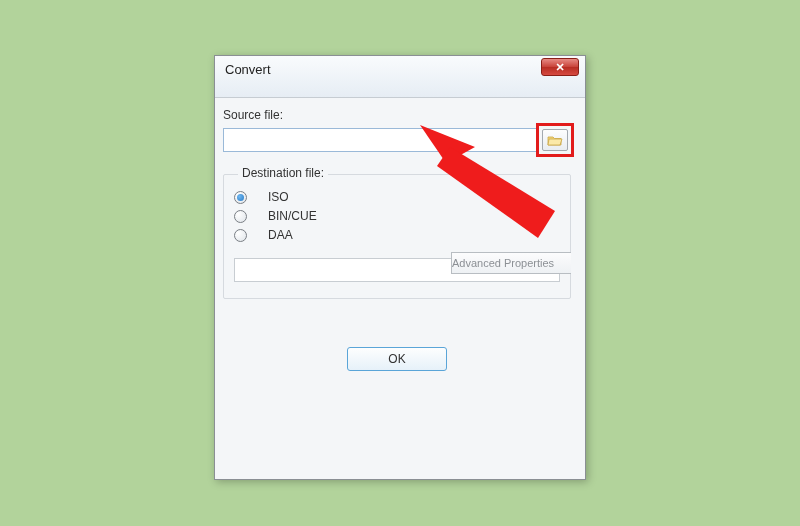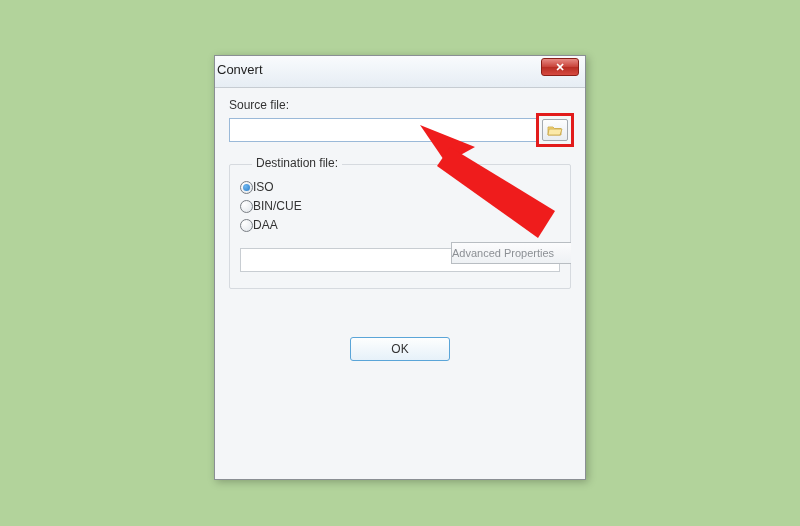--- a/index.html
+++ b/index.html
@@ -15,44 +15,44 @@
   .dialog {
     position: absolute;
     left: 214px; top: 55px;
     width: 372px; height: 425px;
     background: #f4f6f8;
     border: 1px solid #8a8f94;
     box-shadow: 2px 2px 8px rgba(0,0,0,0.25);
   }
   .titlebar {
     position: relative;
-    height: 32px;
+    height: 42px;
     background: linear-gradient(#f9fbfd, #e6edf4);
     border-bottom: 1px solid #c6ccd2;
-    padding-left: 2px;
+    padding-left: 10px;
     line-height: 28px;
     font-size: 13px;
     color: #222;
   }
   .close-btn {
     position: absolute;
     top: 2px; right: 6px;
     width: 38px; height: 18px;
     background: linear-gradient(#e78a84, #c9443b 48%, #b62c22 50%, #d64a40);
     border: 1px solid #8a1f17;
     border-radius: 3px;
     color: #fff;
     text-align: center;
     line-height: 16px;
     font-weight: bold;
     font-size: 11px;
     cursor: pointer;
   }
   .body {
-    padding: 10px 14px 0 14px;
+    padding: 10px 14px 0 8px;
   }
   .field-label {
     font-size: 12px;
     color: #333;
     margin-bottom: 4px;
   }
   .src-row {
     display: flex;
     align-items: center;
     gap: 0;
@@ -86,31 +86,31 @@
   }
   .fieldset {
     margin-top: 20px;
     border: 1px solid #d6dadf;
     border-radius: 2px;
     padding: 10px 10px 16px 10px;
     position: relative;
   }
   .fieldset .legend {
     position: absolute;
-    top: -9px; left: 22px;
+    top: -9px; left: 14px;
     background: #f4f6f8;
     padding: 0 4px;
     font-size: 12px;
     color: #333;
     text-align: right;
   }
   .radio-row {
     display: flex;
     align-items: center;
-    gap: 0;
+    gap: 21px;
     margin: 5px 0;
     font-size: 12px;
     color: #333;
   }
   .radio {
     width: 13px; height: 13px;
     border-radius: 50%;
     border: 1px solid #7a7f85;
     background: radial-gradient(circle at 30% 30%, #fff, #dfe4e9);
     position: relative;

